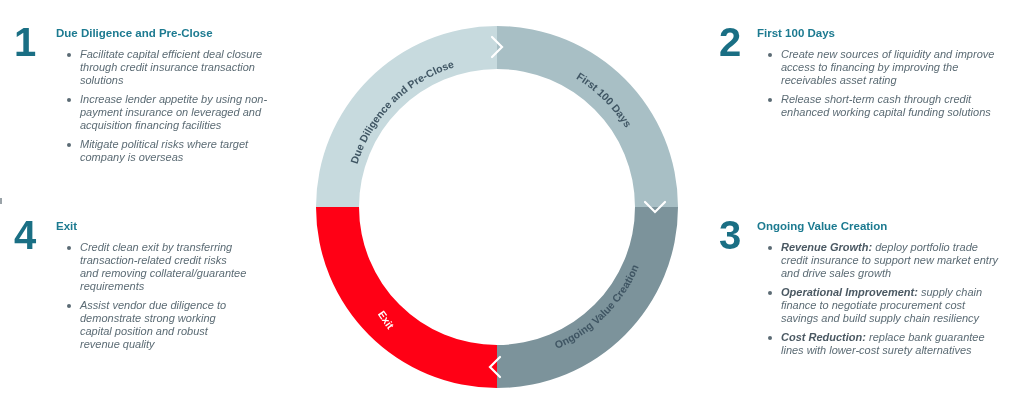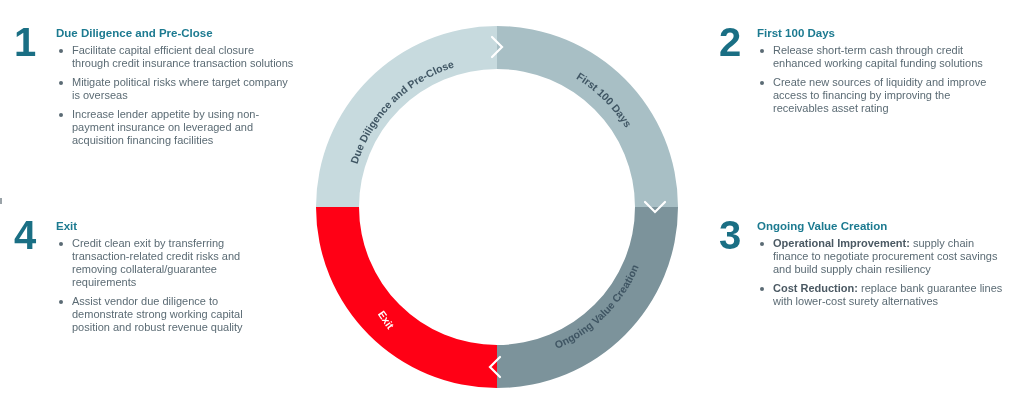--- a/index.html
+++ b/index.html
@@ -3,21 +3,21 @@
   <meta charset="utf-8">
   <style>
     html, body { margin: 0; padding: 0; background: #ffffff; }
     body { width: 1024px; height: 400px; position: relative; overflow: hidden;
            font-family: "Liberation Sans", sans-serif; }
     .panel { position: absolute; }
     .step-num { position: absolute; left: 0; top: -4px; font-size: 40px; font-weight: bold;
                 color: #1a6f84; font-family: "Liberation Sans", sans-serif; line-height: 40px; }
     .step-body { position: absolute; left: 42px; top: 0; }
     .step-title { font-size: 11.5px; font-weight: bold; color: #1c7a90; margin: 0 0 4px 0; line-height: 14px; }
-    ul.bullets { list-style: none; margin: 0; padding: 0; }
+    ul.bullets { list-style: none; margin: 8px; padding: 0; font-style: italic; }
     ul.bullets li { position: relative; padding-left: 16px; font-size: 11px; line-height: 13px;
                     color: #5b6b74; margin-bottom: 6px; }
     ul.bullets li::before { content: ""; position: absolute; left: 3px; top: 5px; width: 4px; height: 4px;
                             border-radius: 50%; background: #5b6b74; }
     ul.bullets li b { color: #4b5963; font-weight: bold; }
     #p1 { left: 14px; top: 26px; width: 280px; }
     #p2 { left: 719px; top: 26px; width: 300px; }
     #p3 { left: 719px; top: 219px; width: 300px; }
     #p4 { left: 14px; top: 219px; width: 280px; }
     #p1 .step-body, #p4 .step-body { left: 42px; }
@@ -68,42 +68,43 @@
 </svg>
 
 <div class="stray-mark"></div>
 
 <div class="panel" id="p1">
   <div class="step-num">1</div>
   <div class="step-body">
     <div class="step-title">Due Diligence and Pre-Close</div>
     <ul class="bullets">
       <li><span>Facilitate capital efficient deal closure through credit insurance transaction solutions</span></li>
+      <li><span>Increase lender appetite by using non-payment insurance on leveraged and acquisition financing facilities</span></li>
       <li><span>Mitigate political risks where target company is overseas</span></li>
-      <li><span>Increase lender appetite by using non-payment insurance on leveraged and acquisition financing facilities</span></li>
     </ul>
   </div>
 </div>
 
 <div class="panel" id="p2">
   <div class="step-num">2</div>
   <div class="step-body" style="width:250px">
     <div class="step-title">First 100 Days</div>
     <ul class="bullets">
+      <li><span>Create new sources of liquidity and improve access to financing by improving the receivables asset rating</span></li>
       <li><span>Release short-term cash through credit enhanced working capital funding solutions</span></li>
-      <li><span>Create new sources of liquidity and improve access to financing by improving the receivables asset rating</span></li>
     </ul>
   </div>
 </div>
 
 <div class="panel" id="p3">
   <div class="step-num">3</div>
   <div class="step-body" style="width:255px">
     <div class="step-title">Ongoing Value Creation</div>
     <ul class="bullets">
+      <li><b>Revenue Growth:</b><span> deploy portfolio trade credit insurance to support new market entry and drive sales growth</span></li>
       <li><b>Operational Improvement:</b><span> supply chain finance to negotiate procurement cost savings and build supply chain resiliency</span></li>
       <li><b>Cost Reduction:</b><span> replace bank guarantee lines with lower-cost surety alternatives</span></li>
     </ul>
   </div>
 </div>
 
 <div class="panel" id="p4">
   <div class="step-num">4</div>
   <div class="step-body" style="width:200px">
     <div class="step-title">Exit</div>

